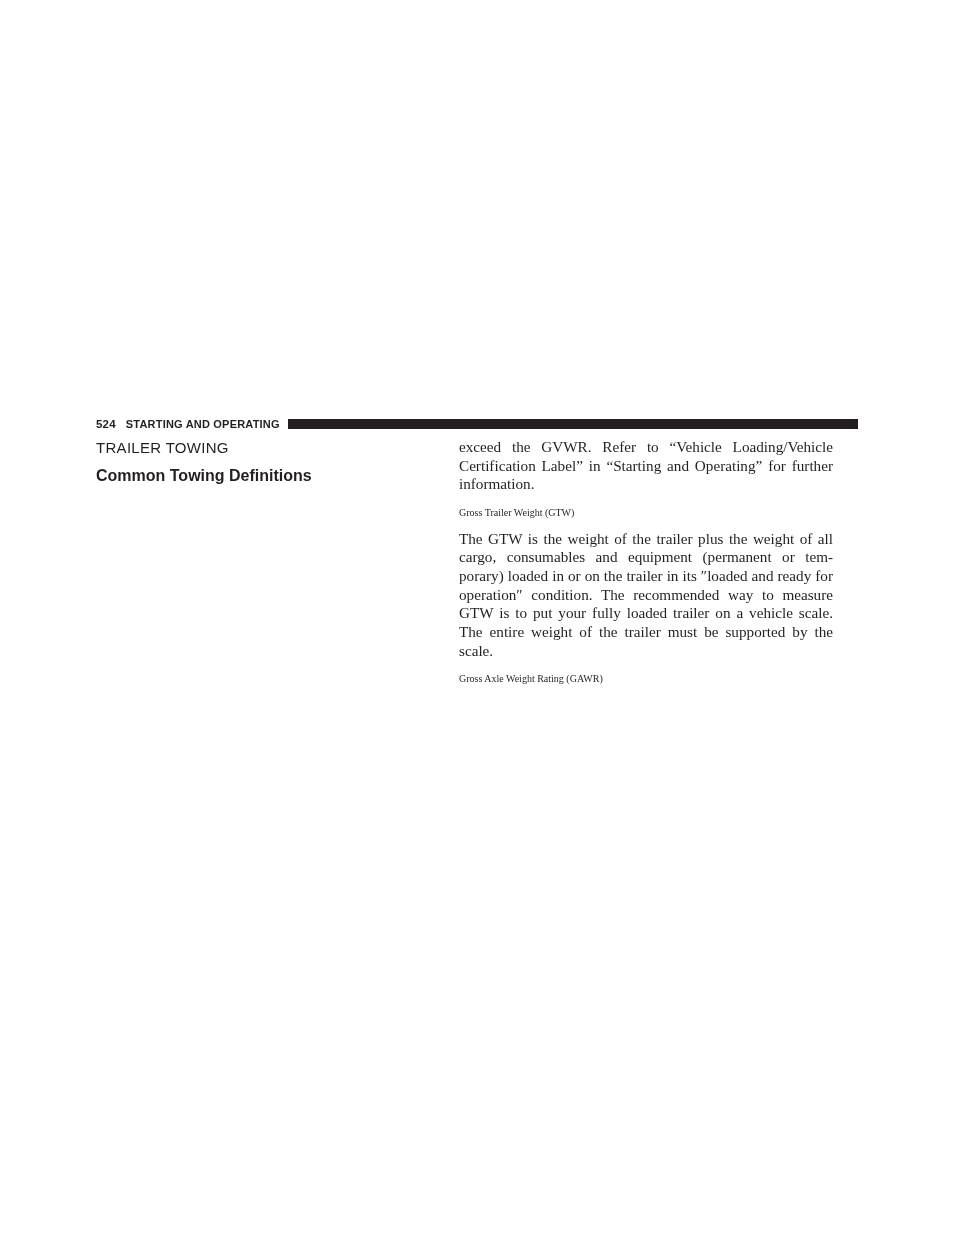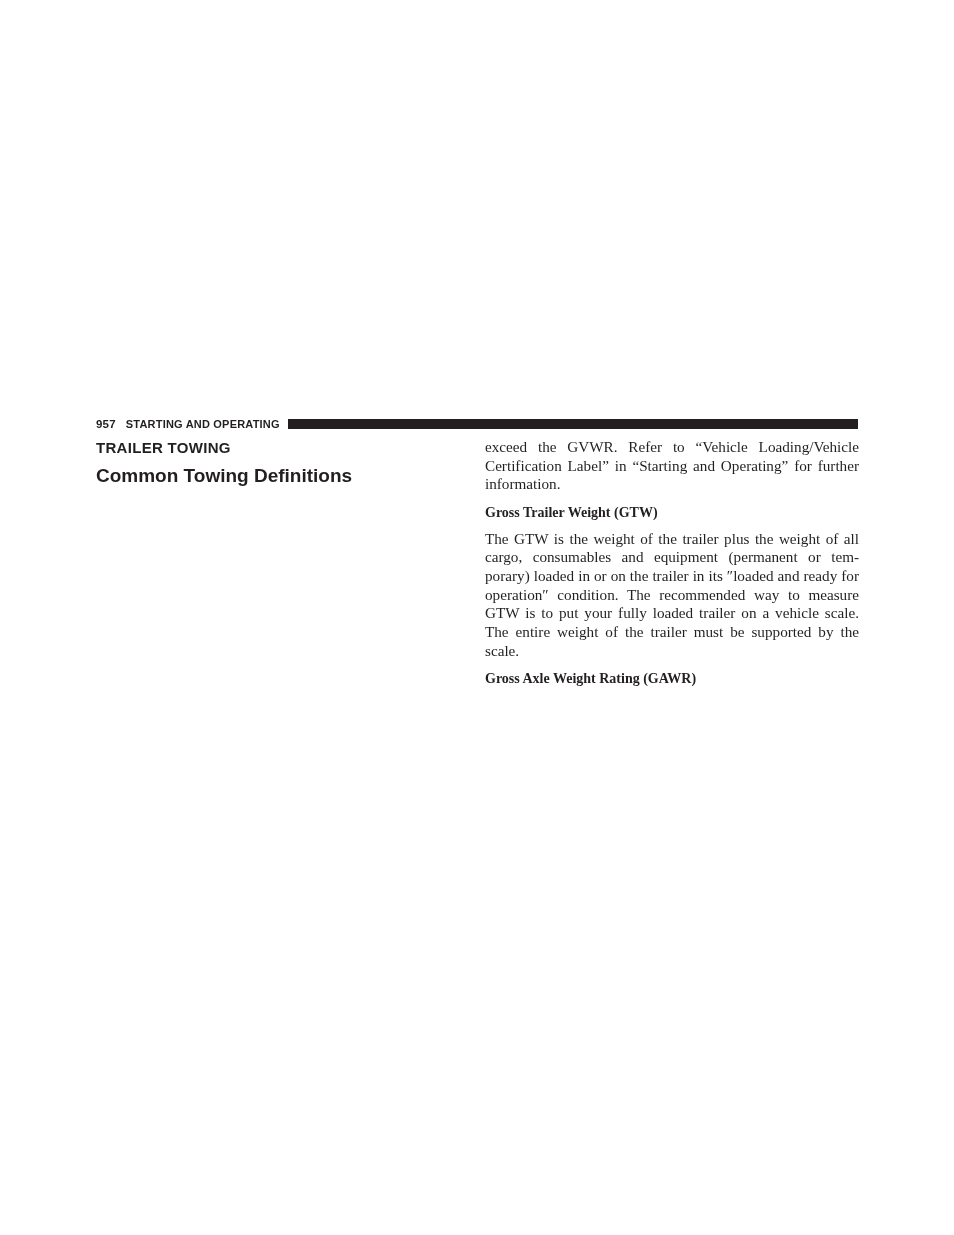--- a/index.html
+++ b/index.html
@@ -47,55 +47,55 @@
     .column {
       position: absolute;
       top: 438px;
       width: 374px;
       font-family: "Liberation Serif", serif;
       font-size: 15.2px;
       line-height: 18.7px;
       text-align: justify;
     }
     .col-left { left: 96px; }
-    .col-right { left: 485px; }
+    .col-right { left: 459px; }
     .h1 {
       font-family: "Liberation Sans", sans-serif;
-      font-weight: bold;
+      font-weight: normal;
       font-size: 15px;
       letter-spacing: 0.3px;
       margin: 0 0 8px 0;
       line-height: 20px;
     }
     .h2 {
       font-family: "Liberation Sans", sans-serif;
       font-weight: bold;
-      font-size: 19px;
+      font-size: 16px;
       margin: 0 0 7px 0;
       line-height: 19px;
     }
     .h3 {
       font-family: "Liberation Serif", serif;
-      font-weight: bold;
-      font-size: 14px;
+      font-weight: normal;
+      font-size: 10px;
       margin: 0 0 8px 0;
       line-height: 19px;
     }
     p {
       margin: 0 0 8.5px 0;
     }
     .col-right p:first-child {
       margin-top: 0;
     }
   </style>
 </head>
 <body>
 
 <div class="page-header">
-  <span class="page-number">957</span>
+  <span class="page-number">524</span>
   <span class="section-name">STARTING AND OPERATING</span>
   <div class="header-bar"></div>
 </div>
 
 <div class="column col-left">
   <div class="h1">TRAILER TOWING</div>
   <div class="h2">Common Towing Definitions</div>
 </div>
 
 <div class="column col-right">

